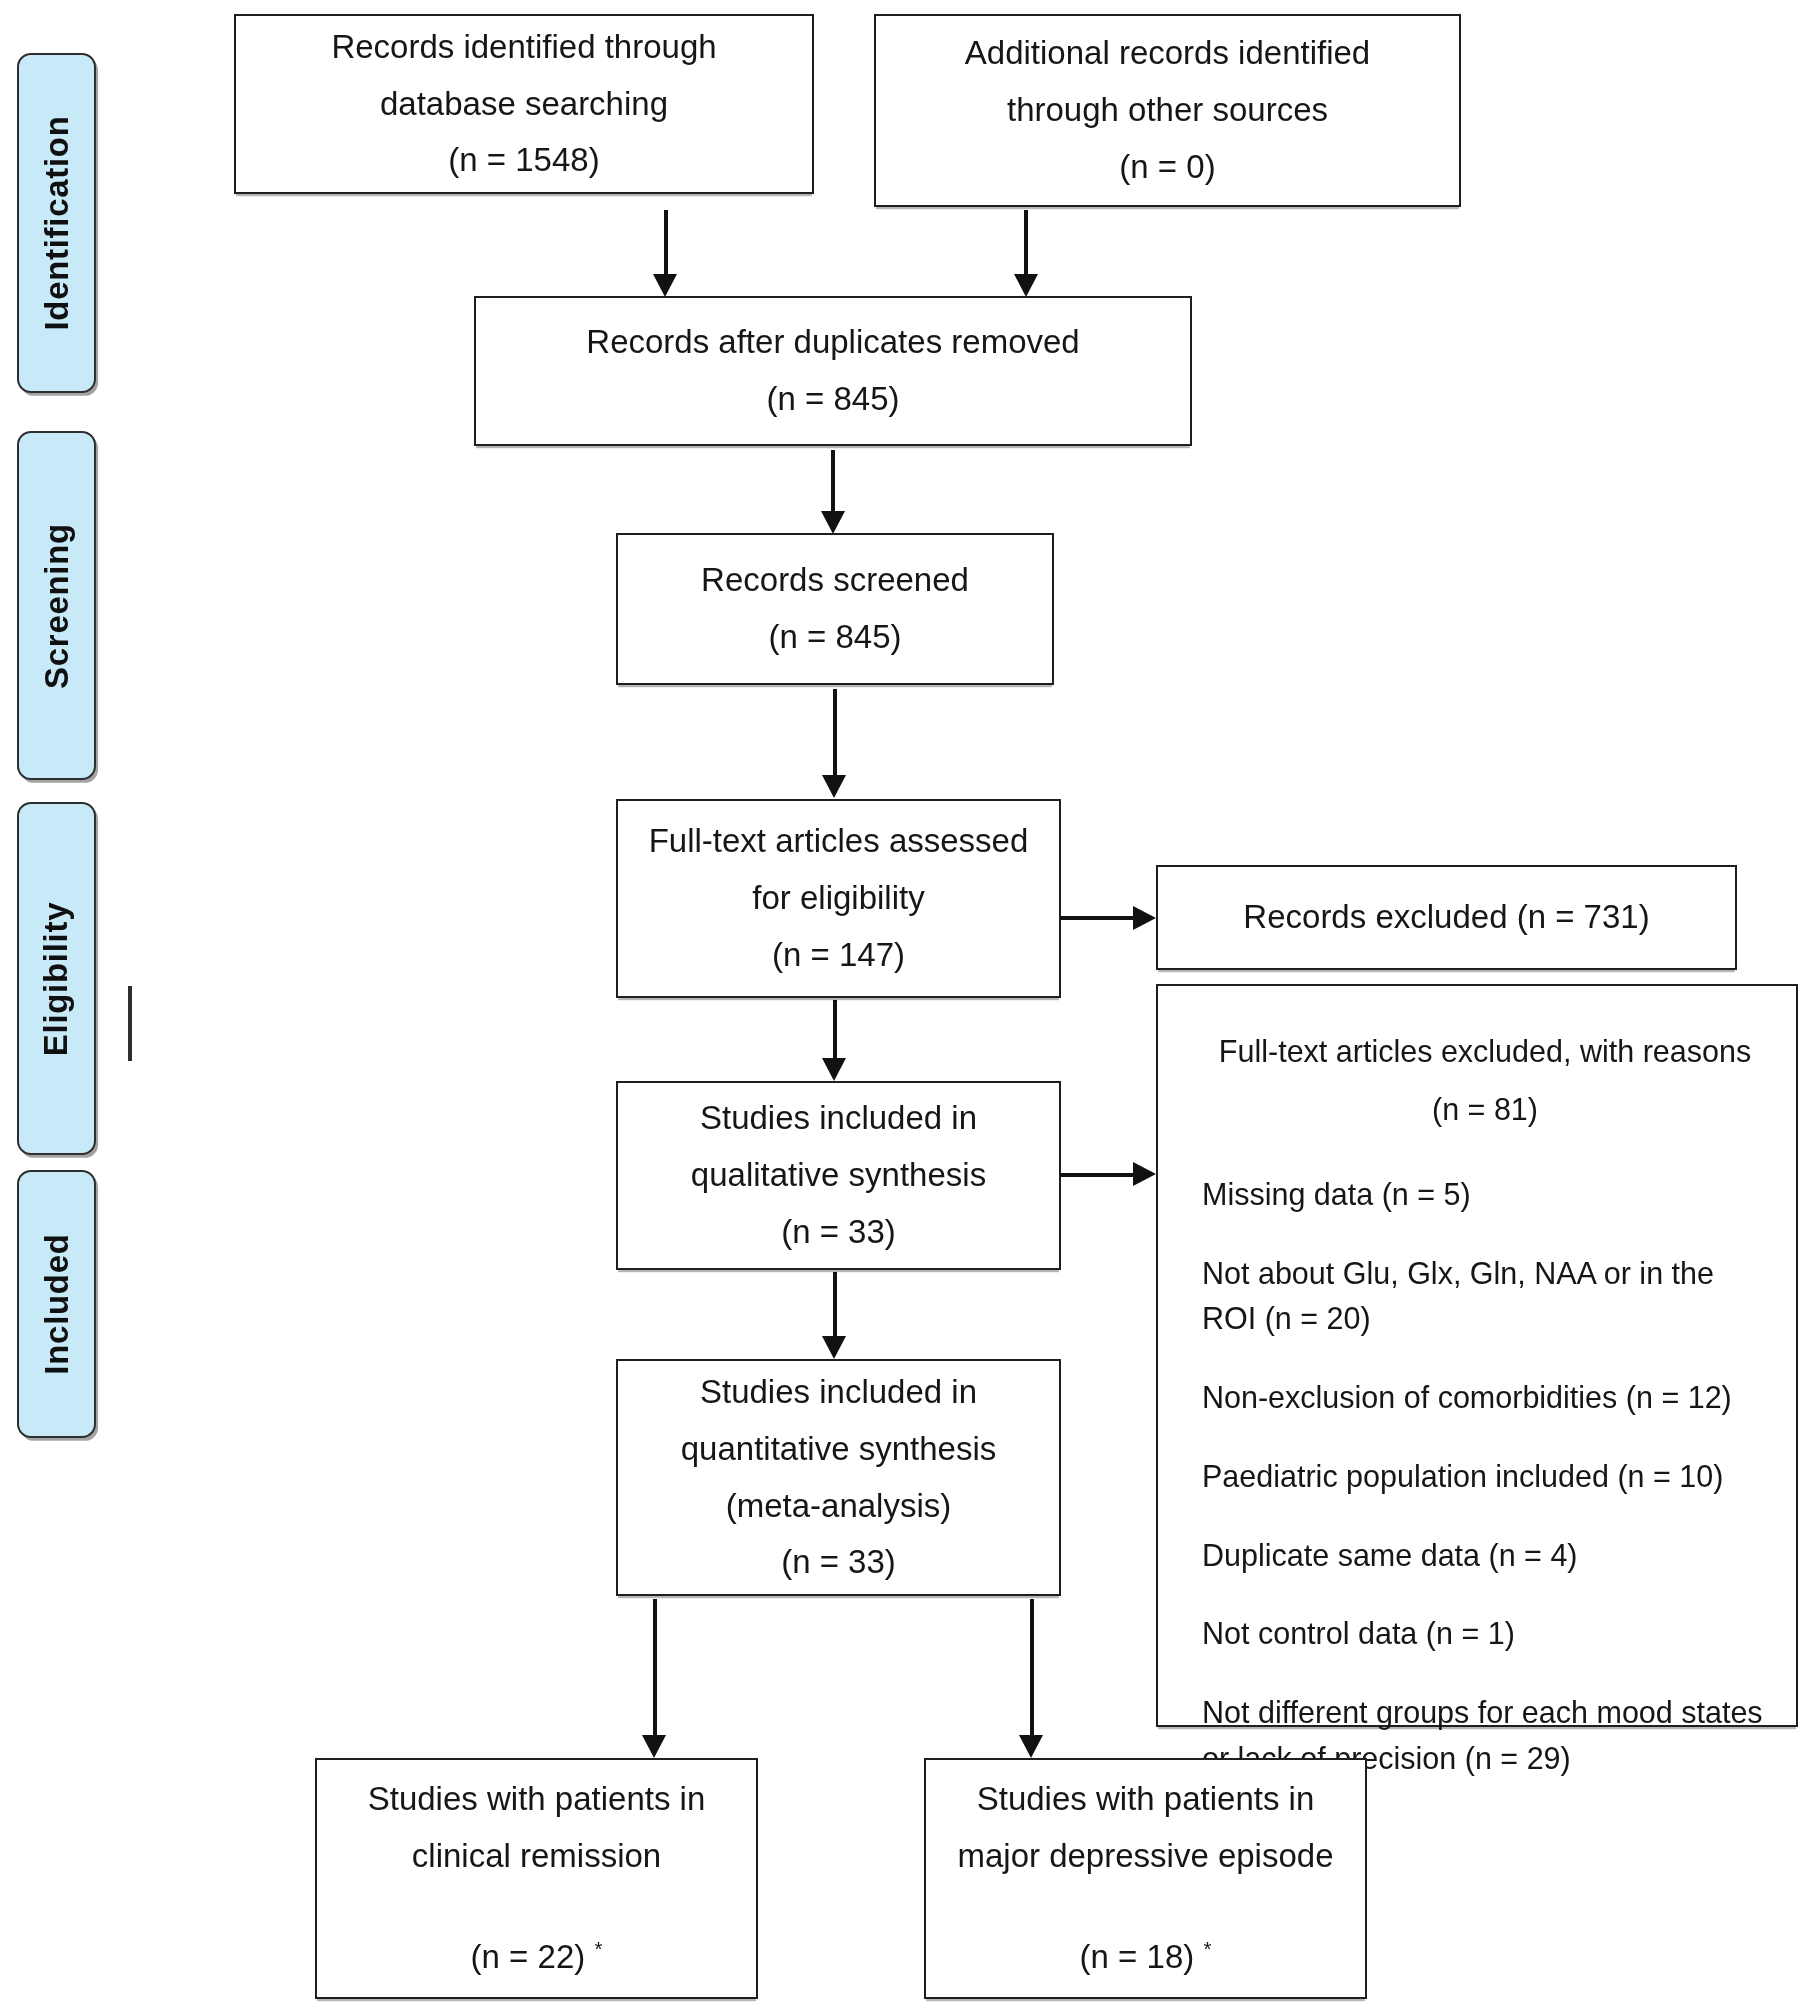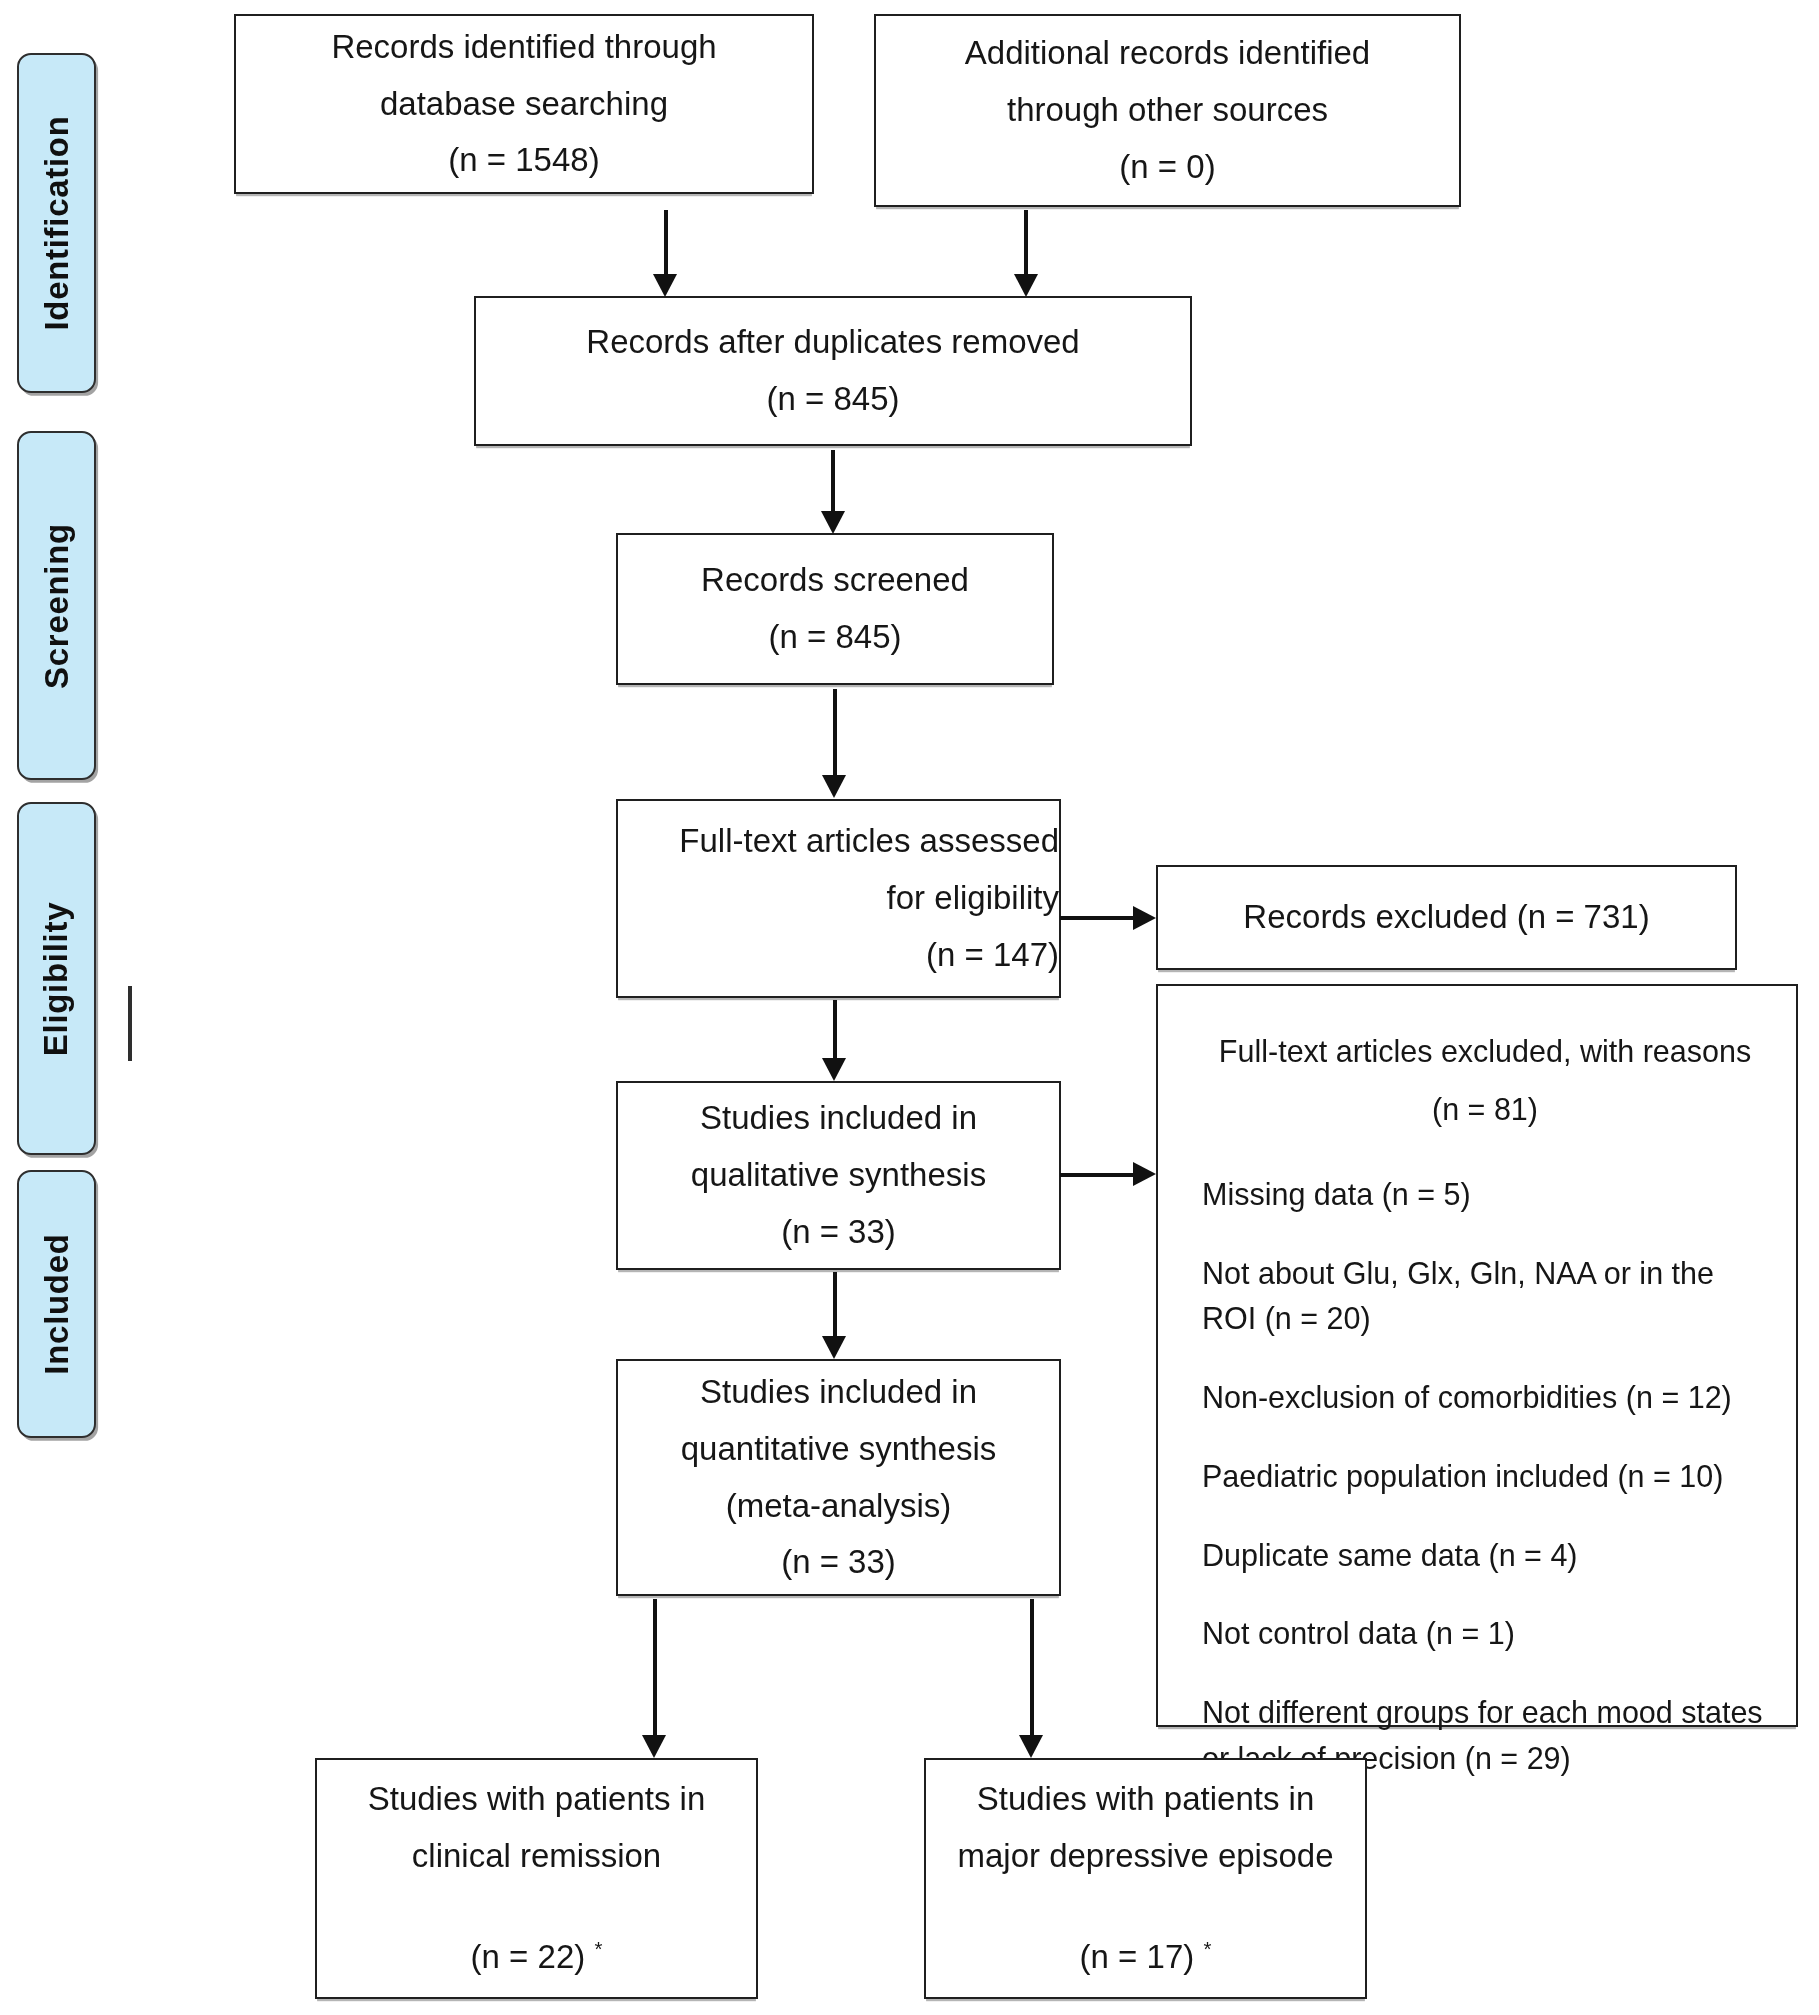--- a/index.html
+++ b/index.html
@@ -106,21 +106,21 @@
   <div class="box" style="left:474px;top:296px;width:718px;height:150px;">
     <span class="ln">Records after duplicates removed</span>
     <span class="ln">(n = 845)</span>
   </div>
 
   <div class="box" style="left:616px;top:533px;width:438px;height:152px;">
     <span class="ln">Records screened</span>
     <span class="ln">(n = 845)</span>
   </div>
 
-  <div class="box" style="left:616px;top:799px;width:445px;height:199px;align-items:flex-end;">
+  <div class="box" style="left:616px;top:799px;width:445px;height:199px;">
     <span class="ln">Full-text articles assessed</span>
     <span class="ln">for eligibility</span>
     <span class="ln">(n = 147)</span>
   </div>
 
   <div class="box" style="left:1156px;top:865px;width:581px;height:105px;">
     <span class="ln">Records excluded (n = 731)</span>
   </div>
 
   <div class="box" style="left:616px;top:1081px;width:445px;height:189px;">
@@ -153,21 +153,21 @@
     <span class="ln">clinical remission</span>
     <span class="ln nline">
       <span>(n = 22)</span>
       <sup>*</sup>
     </span>
   </div>
   <div class="box" style="left:924px;top:1758px;width:443px;height:241px;">
     <span class="ln">Studies with patients in</span>
     <span class="ln">major depressive episode</span>
     <span class="ln nline">
-      <span>(n = 17)</span>
+      <span>(n = 18)</span>
       <sup>*</sup>
     </span>
   </div>
 
   <div class="vline" style="left:664px;top:210px;height:65px;"></div>
   <div class="head-down" style="left:653px;top:274px;"></div>
 
   <div class="vline" style="left:1024px;top:210px;height:65px;"></div>
   <div class="head-down" style="left:1014px;top:274px;"></div>
 

